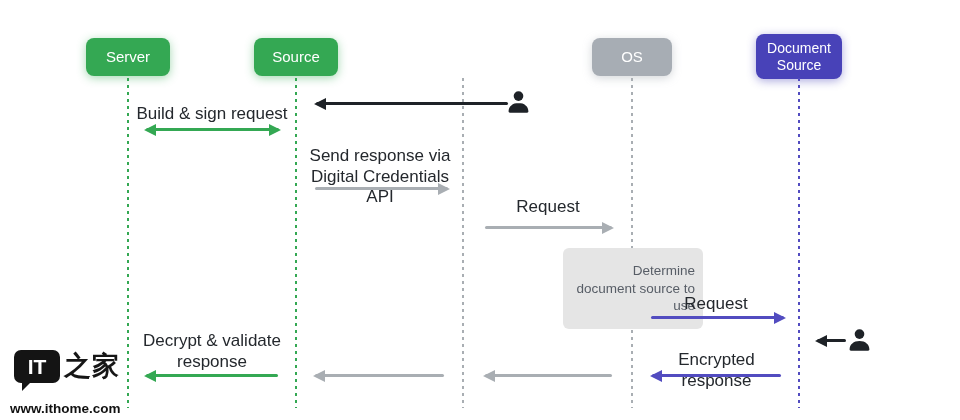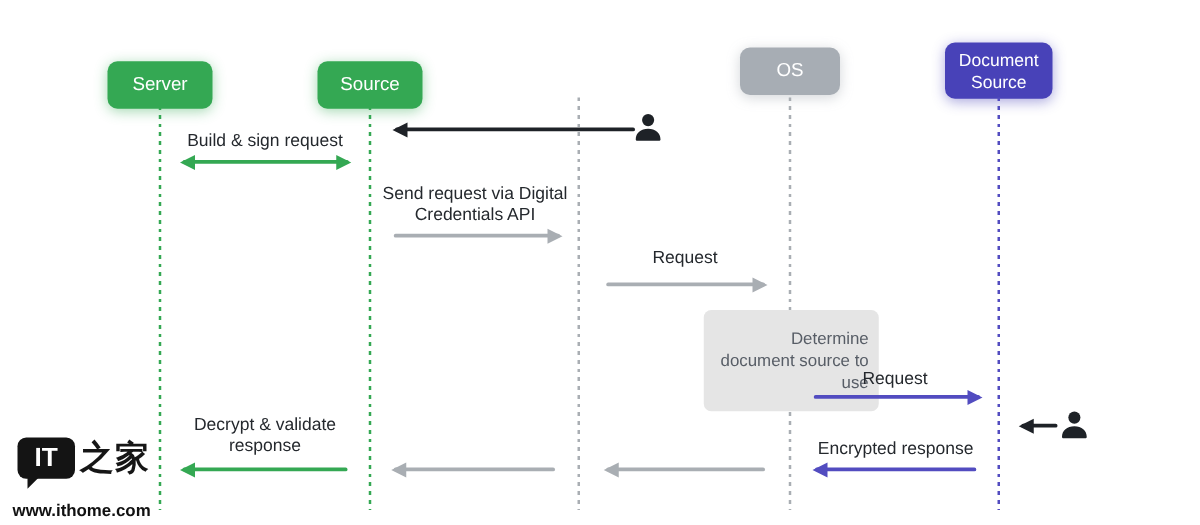--- a/index.html
+++ b/index.html
@@ -7,21 +7,21 @@
     position:relative; width:960px; height:420px; background:#ffffff;
     font-family:"Liberation Sans", sans-serif; overflow:hidden;
   }
 
   
   .actor {
     position:absolute; display:flex; align-items:center; justify-content:center;
     color:#fff; font-size:15px; font-weight:500; border-radius:8px;
     text-align:center; line-height:1.15;
   }
-  .actor.green  { background:#34A853; box-shadow:0 2px 10px rgba(52,168,83,.45);margin-top:11px; }
+  .actor.green  { background:#34A853; box-shadow:0 2px 10px rgba(52,168,83,.45); }
   .actor.gray   { background:#A7ADB4; box-shadow:0 2px 10px rgba(145,152,160,.40); }
   .actor.purple { background:#4842B8; box-shadow:0 2px 10px rgba(72,66,184,.45); }
 
   
   .lifeline {
     position:absolute; width:2px; top:78px; height:330px;
     background-image:repeating-linear-gradient(to bottom, var(--c) 0 3px, transparent 3px 7px);
   }
 
   
@@ -38,21 +38,21 @@
     border-right:12px solid var(--c);
   }
   .arrow.right::after, .arrow.both::after {
     content:""; position:absolute; right:-2px; top:50%; transform:translateY(-50%);
     width:0; height:0; border-top:6px solid transparent; border-bottom:6px solid transparent;
     border-left:12px solid var(--c);
   }
 
   
   .msg-label {
-    position:absolute; font-size:14px; color:#24282D; text-align:center; line-height:1.22;
+    position:absolute; font-size:17px; color:#24282D; text-align:center; line-height:1.22;
   }
 
   
   .note {
     position:absolute; background:#e5e5e5; color:#575D66; font-size:13.5px;
     text-align:right; border-radius:6px; line-height:1.3; padding:14px 8px;
   }
 
   
   .user-icon { position:absolute; }
@@ -105,21 +105,21 @@
   <div class="user-icon" style="left:505px;top:89px">
     <svg width="27" height="27" viewBox="0 0 24 24">
       <circle cx="12" cy="6.3" r="4.3"></circle>
       <path d="M12 12.4c-5.2 0-8.8 3.1-8.8 7.6 0 .6.5 1 1.1 1h15.4c.6 0 1.1-.4 1.1-1 0-4.5-3.6-7.6-8.8-7.6z"></path>
     </svg>
   </div>
 
   <div class="msg-label" style="left:132px;top:104px;width:160px">Build &amp; sign request</div>
   <div class="arrow both c-green" style="left:146px;top:128px;width:133px"></div>
 
-  <div class="msg-label" style="left:303px;top:146px;width:154px">Send request via Digital Credentials API</div>
+  <div class="msg-label" style="left:303px;top:146px;width:154px">Send response via Digital Credentials API</div>
   <div class="arrow right c-gray" style="left:315px;top:187px;width:133px"></div>
 
   <div class="msg-label" style="left:488px;top:197px;width:120px">Request</div>
   <div class="arrow right c-gray" style="left:485px;top:226px;width:127px"></div>
 
   <div class="note" style="left:563px;top:248px;width:124px">Determine document source to use</div>
 
   <div class="msg-label" style="left:656px;top:294px;width:120px">Request</div>
   <div class="arrow right c-purple" style="left:651px;top:316px;width:133px"></div>
 

